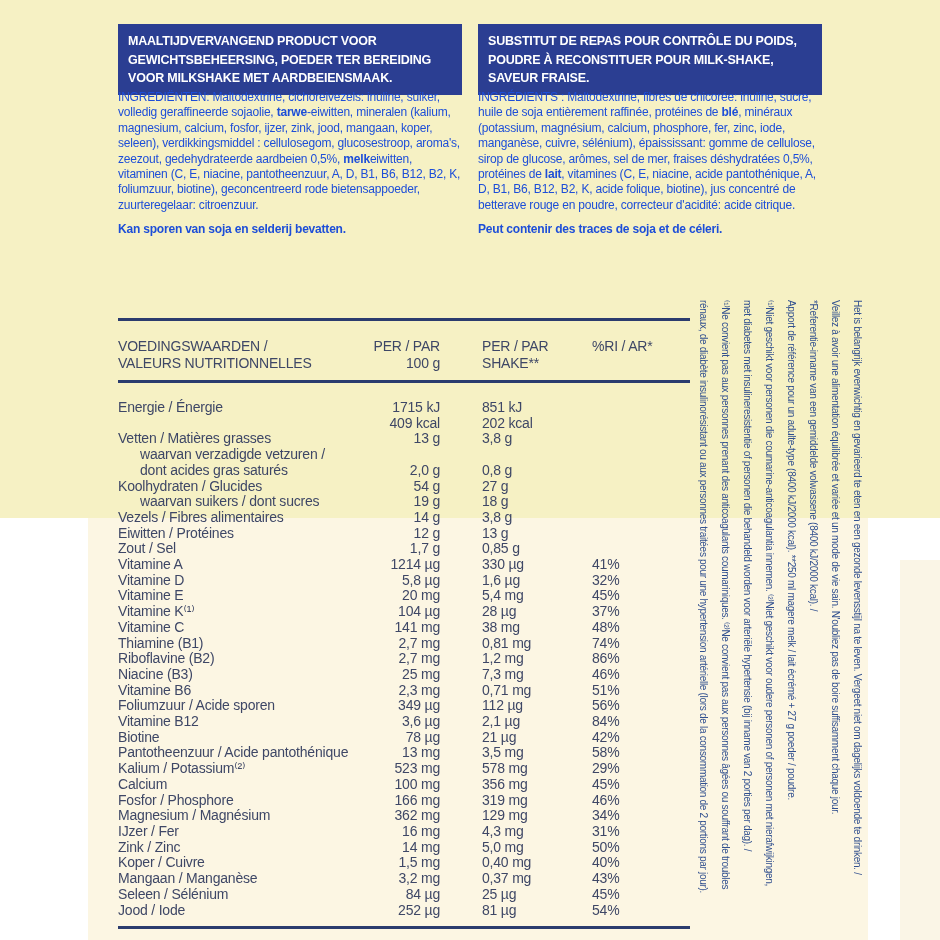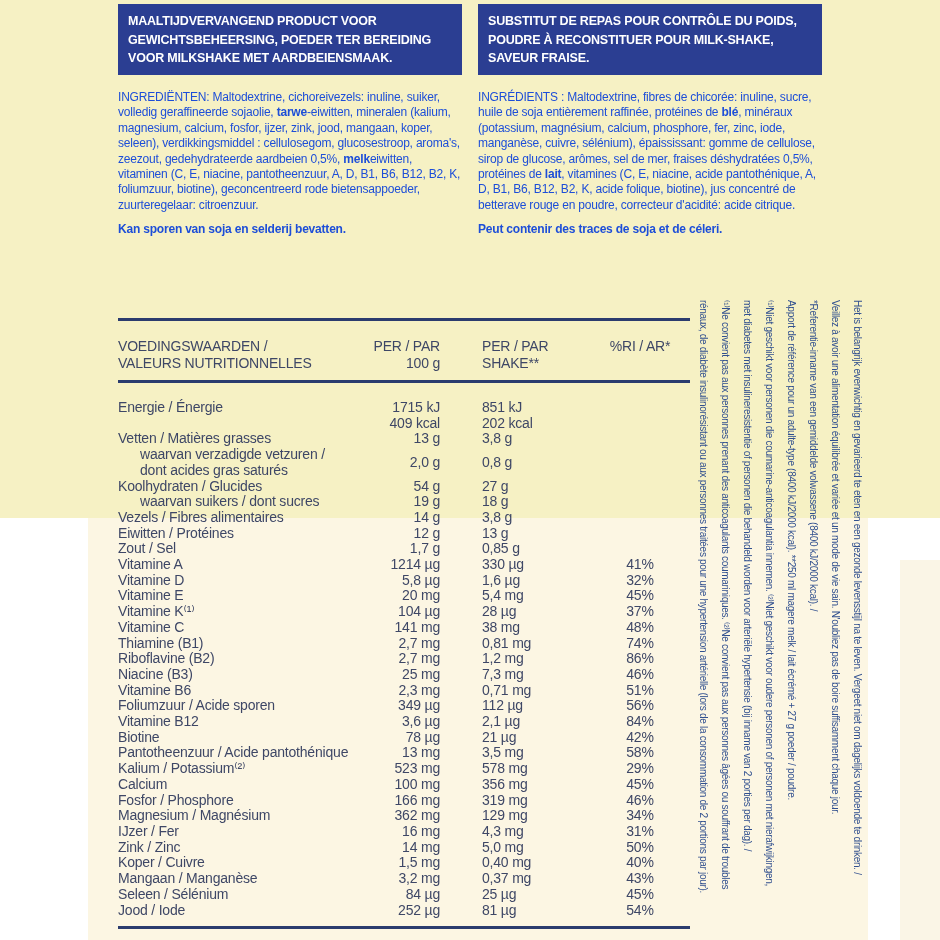--- a/index.html
+++ b/index.html
@@ -6,21 +6,21 @@
   body{
     width:940px;height:940px;position:relative;background:#ffffff;
     font-family:"Liberation Sans","DejaVu Sans",sans-serif;
     overflow:hidden;
   }
   .bg-yellow{position:absolute;left:0;top:0;width:940px;height:518px;background:#f6f1c4;}
   .bg-cream{position:absolute;left:88px;top:518px;width:780px;height:422px;background:#fcf6e3;}
   .bg-edge{position:absolute;left:900px;top:560px;width:40px;height:380px;background:#faf5e6;}
 
   .statement{
-    position:absolute;top:4px;width:344px;min-height:58px;box-sizing:border-box;
+    position:absolute;top:24px;width:344px;min-height:58px;box-sizing:border-box;
     background:#2b3e92;color:#ffffff;font-weight:700;font-size:12.5px;line-height:18.5px;
     letter-spacing:-0.2px;padding:8px 10px 7px 10px;
   }
   .statement.nl{left:118px;}
   .statement.fr{left:478px;}
 
   .ingredients{
     position:absolute;top:90px;width:346px;color:#1d4ed8;
     font-size:12px;line-height:15.4px;letter-spacing:-0.2px;
   }
@@ -30,27 +30,27 @@
   .allergen{margin-top:9px;font-weight:700;}
 
   .ntable{
     position:absolute;left:118px;top:318px;width:572px;
     color:#3e4766;font-size:14px;letter-spacing:-0.2px;
   }
   .rule{height:3px;background:#2b3c6e;}
   .thead{display:flex;padding:17px 0 8px 0;line-height:17px;}
   .tbody{padding:7px 0 8px 0;margin-top:10px;}
   .nrow{display:flex;line-height:15.7px;align-items:flex-start;}
-  .nrow.bottom{align-items:center;}
+  .nrow.bottom{align-items:flex-end;}
   .c-label{width:252px;}
   .c-label.indent{padding-left:22px;box-sizing:border-box;}
   .c-100{width:70px;text-align:right;}
   .c-gap{width:42px;}
   .c-shake{width:110px;}
-  .c-ri{flex:1;text-align:center;padding-right:2px;}
+  .c-ri{flex:1;text-align:left;padding-right:2px;}
   .linoleic{display:flex;color:#c2606a;padding-top:10px;line-height:16px;margin-left:28px;}
 
   .footnotes{
     position:absolute;left:692px;top:300px;width:176px;height:640px;
     writing-mode:vertical-rl;color:#31508f;font-size:10px;letter-spacing:-0.3px;
     overflow:hidden;
   }
   .footnotes p{margin:0;line-height:22px;white-space:nowrap;}
 </style>
 </head>

